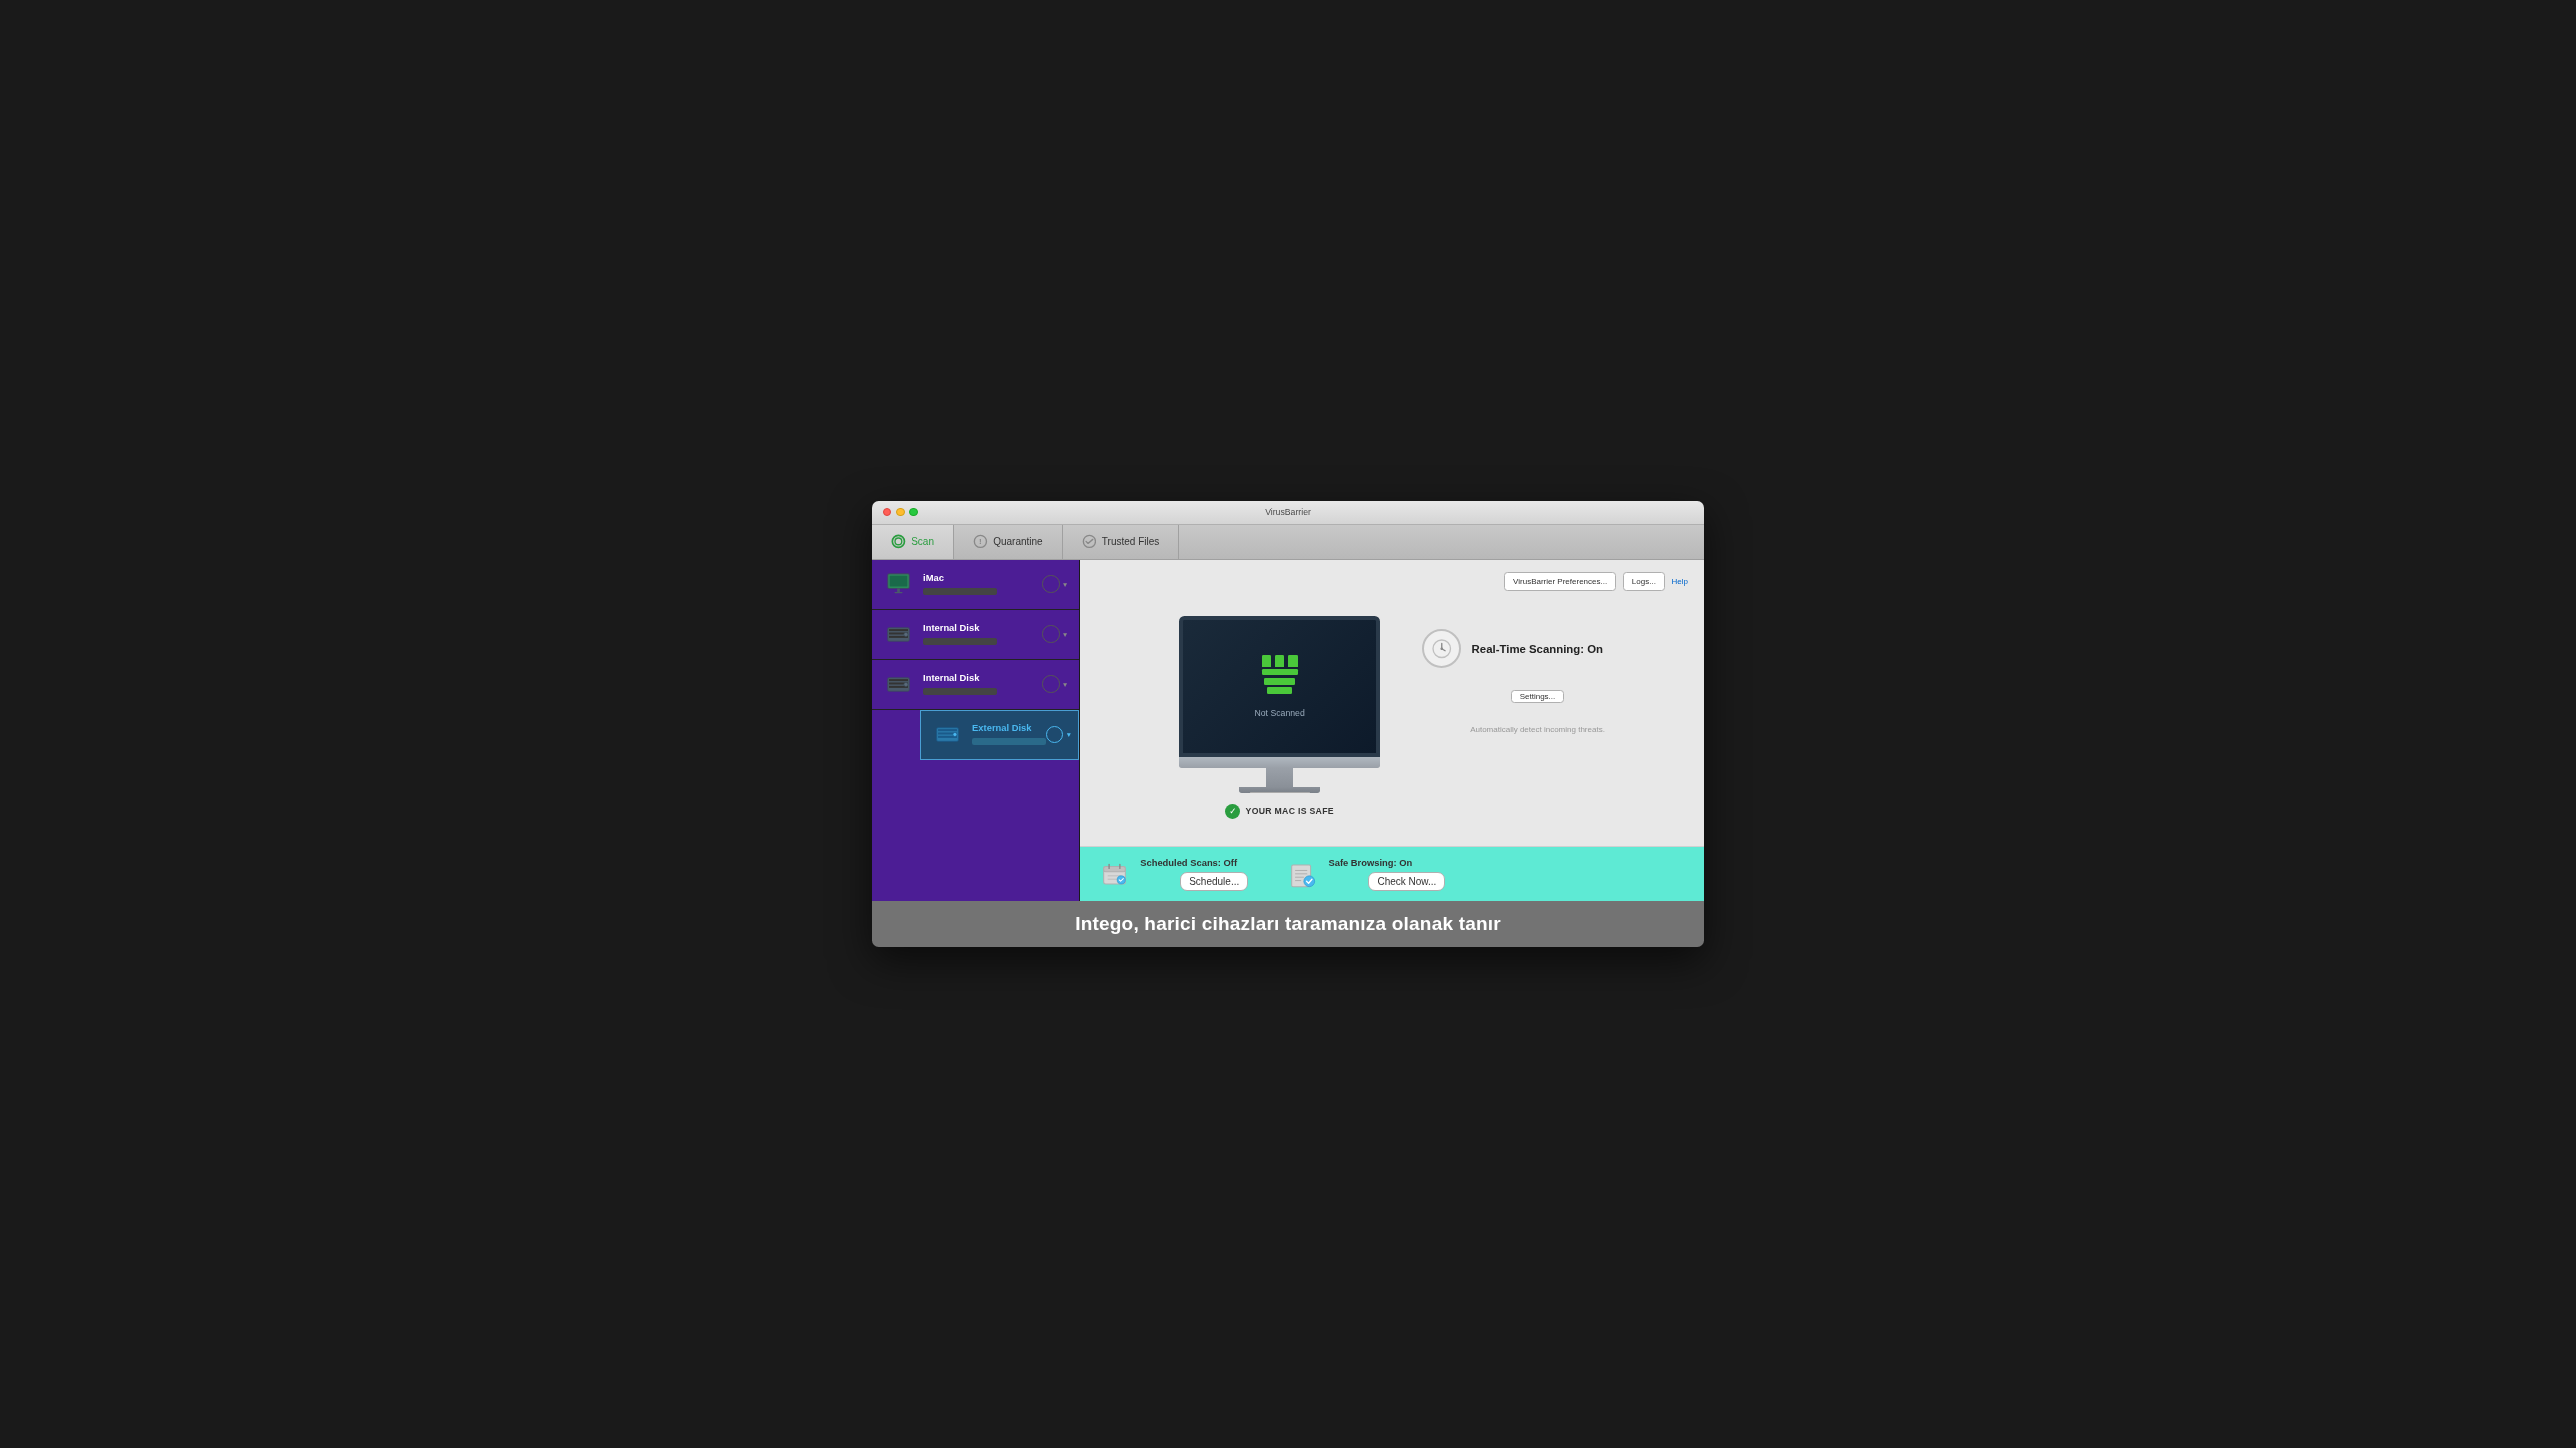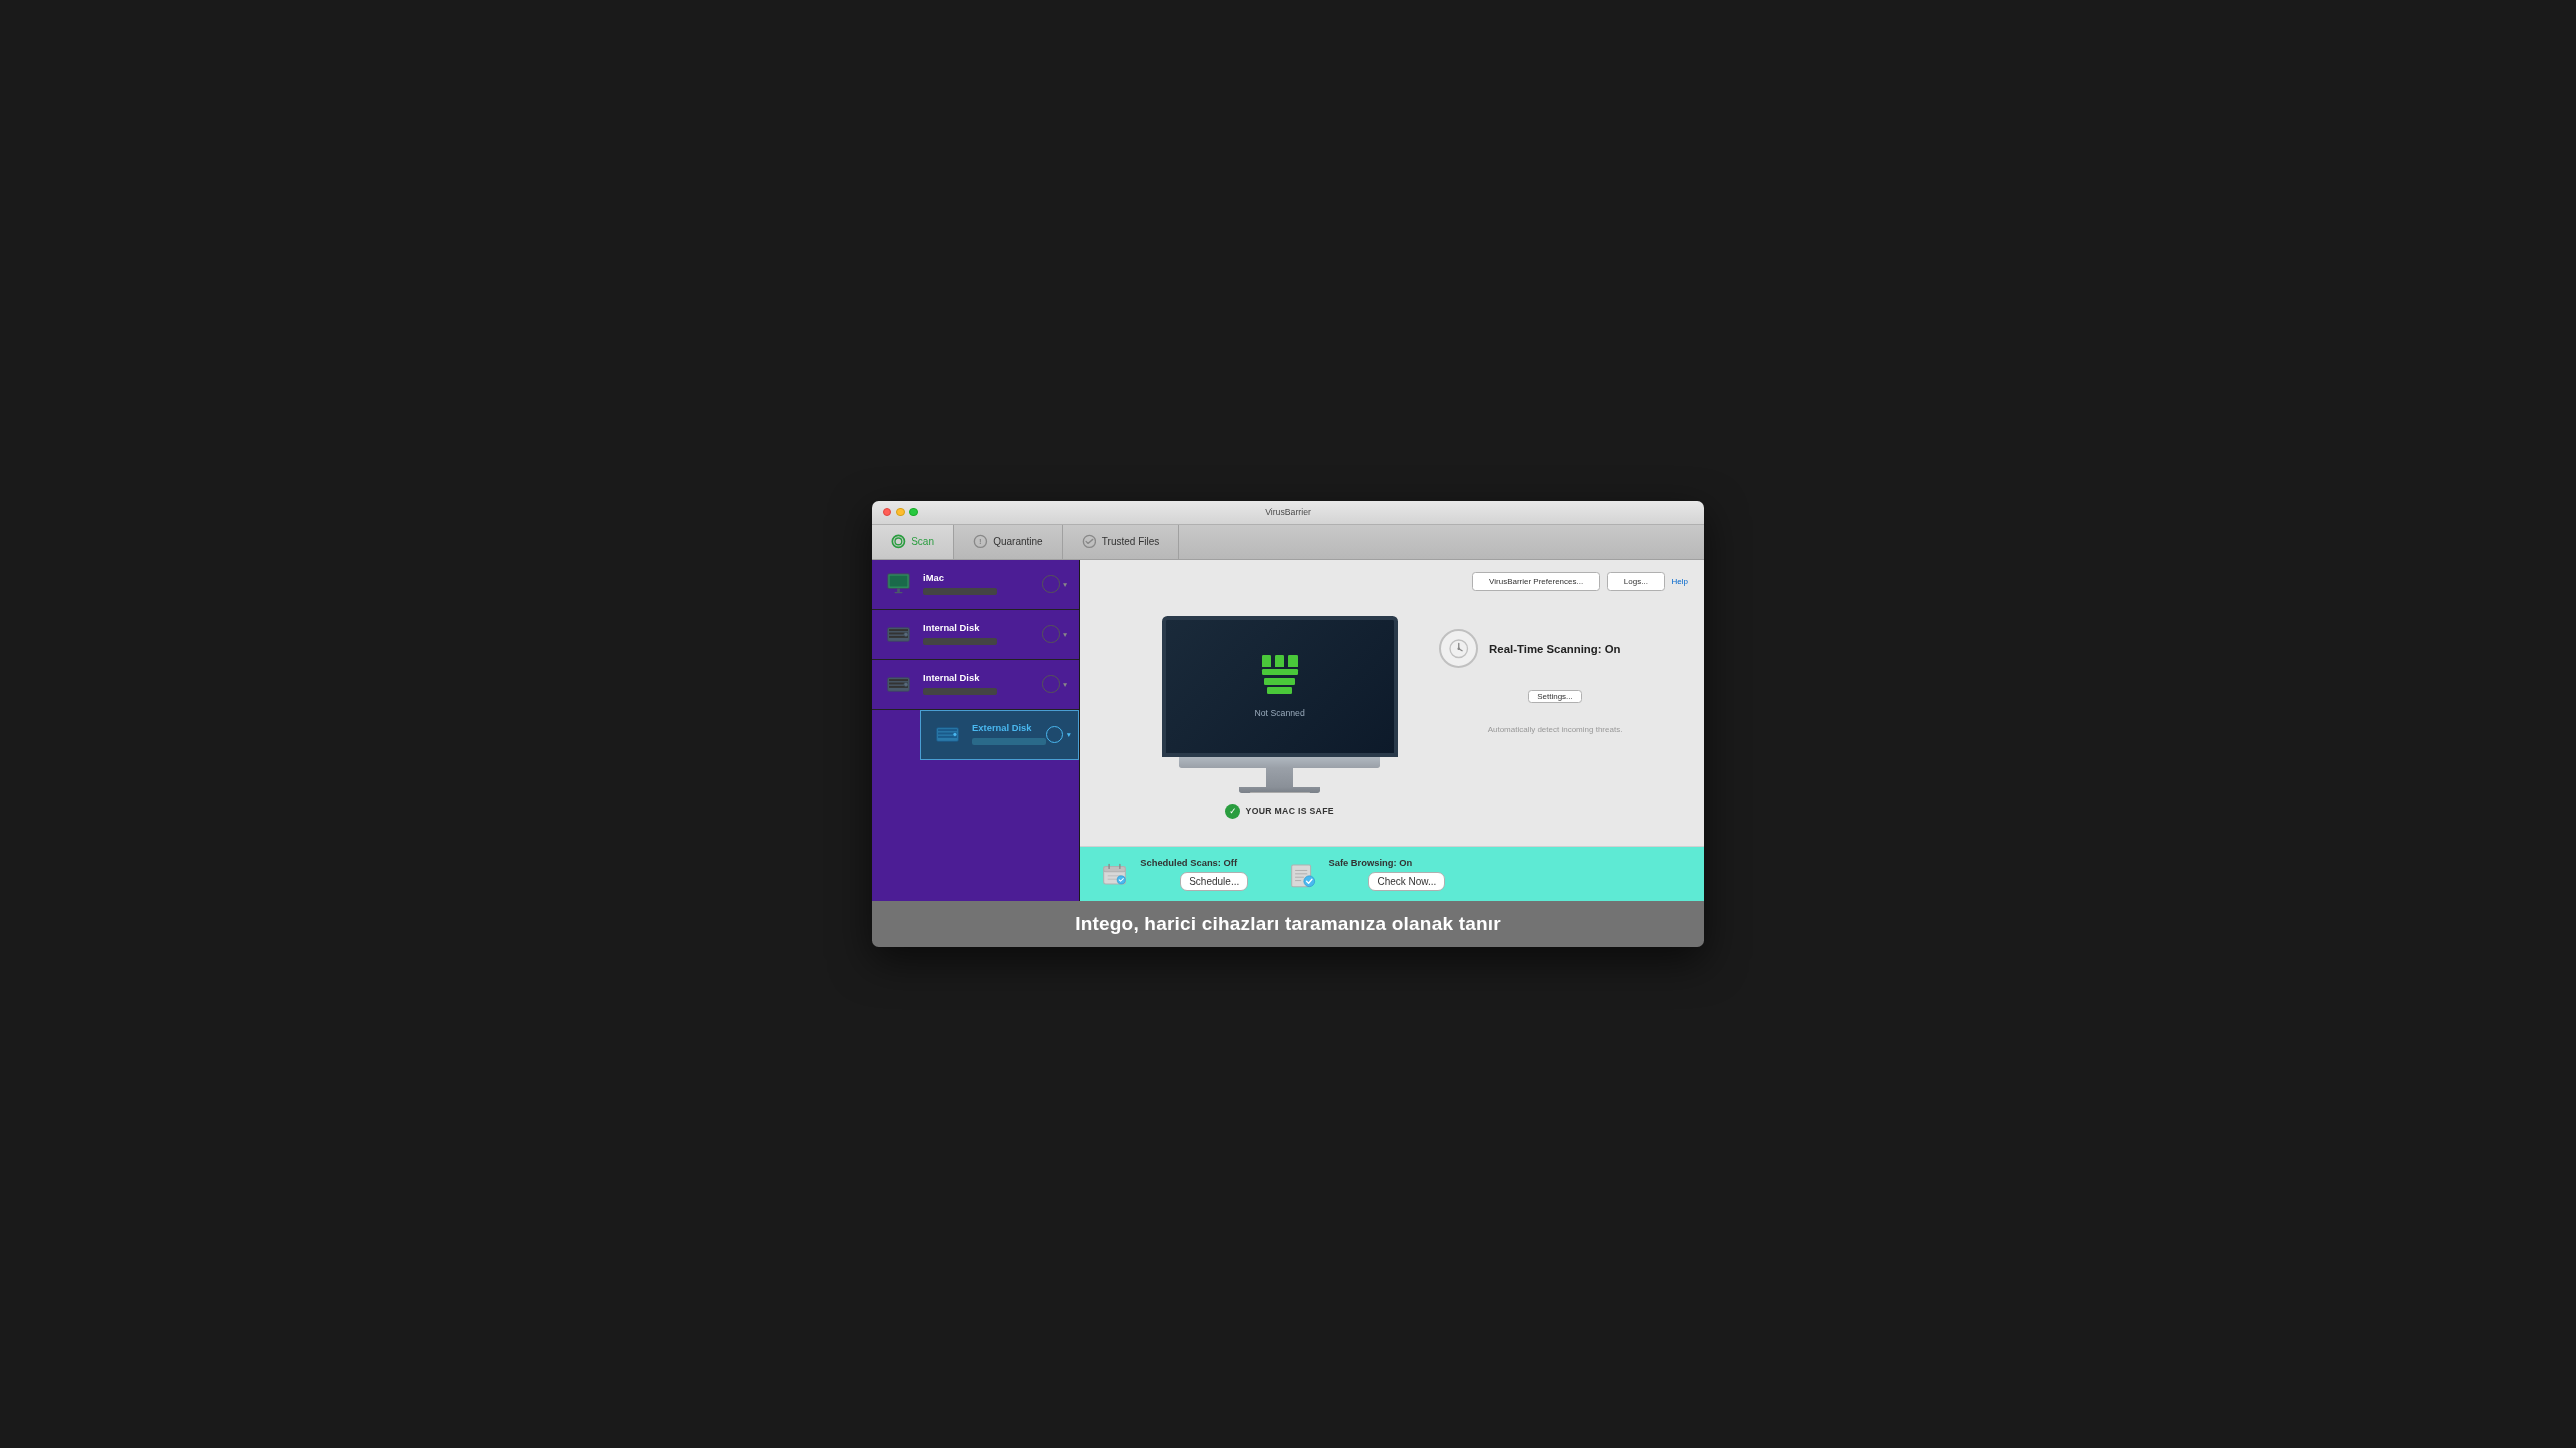--- a/index.html
+++ b/index.html
@@ -207,21 +207,21 @@
       align-items: center;
       padding: 12px 16px;
       gap: 6.7px;
       background: #e8e8e8;
     }
 
     .btn-outline {
       background: #fff;
       border: 0.7px solid #b0b0b0;
       border-radius: 3.4px;
-      padding: 4px 16px;
+      padding: 4px 8px;
       font-size: 8px;
       color: #333;
       cursor: pointer;
     }
     .btn-link {
       background: none;
       border: none;
       color: #0066cc;
       font-size: 8px;
       cursor: pointer;
@@ -246,21 +246,21 @@
     }
 
     
     .monitor-container {
       display: flex;
       flex-direction: column;
       align-items: center;
     }
 
     .monitor-screen {
-      width: 236px;
+      width: 201px;
       height: 141px;
       background: linear-gradient(135deg, #1a2a3a 0%, #0d1a2a 100%);
       border-radius: 5.4px 5.4px 0 0;
       border: 4px solid #2a3a4a;
       display: flex;
       flex-direction: column;
       align-items: center;
       justify-content: center;
       position: relative;
     }

